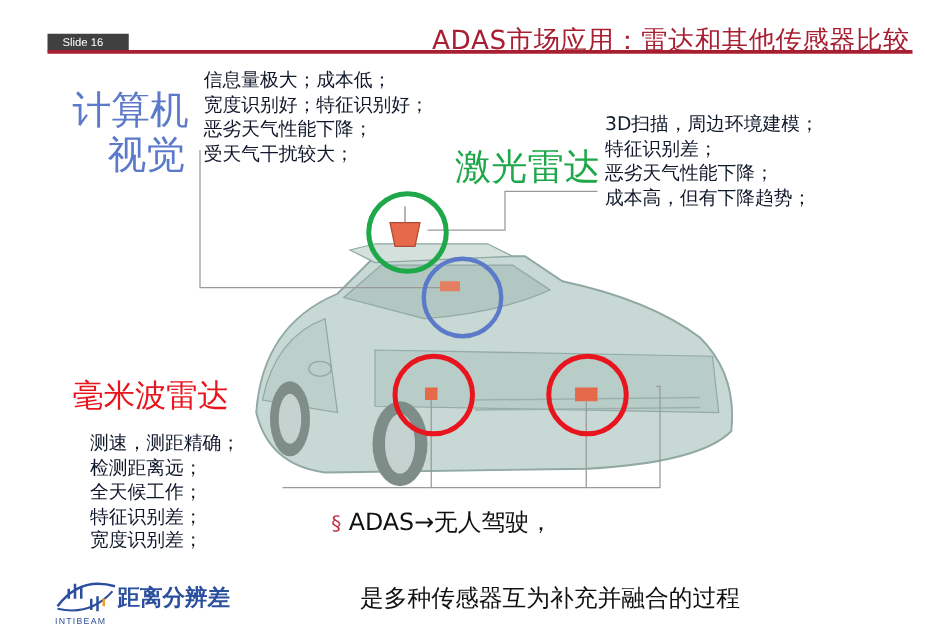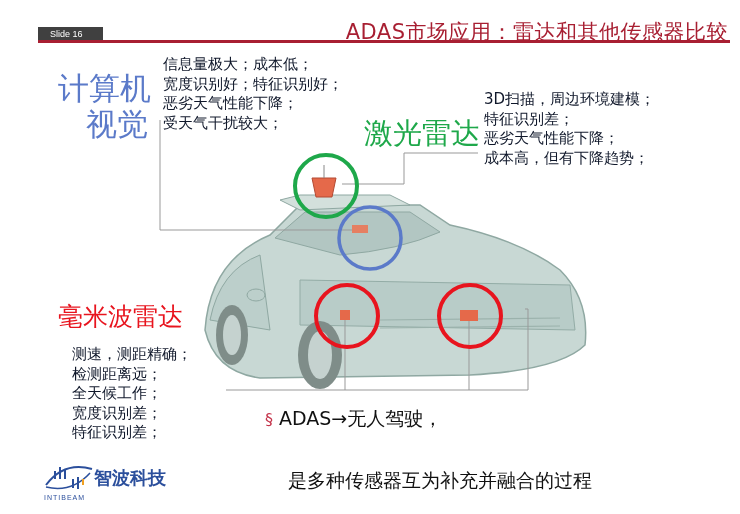--- a/index.html
+++ b/index.html
@@ -83,33 +83,33 @@
   <div>特征识别差；</div>
   <div>恶劣天气性能下降；</div>
   <div>成本高，但有下降趋势；</div>
 </div>
 
 <div class="label mmw-label">毫米波雷达</div>
 <div class="desc mmw-desc">
   <div>测速，测距精确；</div>
   <div>检测距离远；</div>
   <div>全天候工作；</div>
+  <div>特征识别差；</div>
   <div>宽度识别差；</div>
-  <div>特征识别差；</div>
 </div>
 
 <div class="bullet">
   <span class="mark">§</span><span>ADAS→无人驾驶，</span>
   <span class="l2">是多种传感器互为补充并融合的过程</span>
 </div>
 
 <svg class="logo" width="50" height="30">
   <path d="M2 22 Q20 -2 48 6" fill="none" stroke="#2b4f9c" stroke-width="2"></path>
   <path d="M2 24 Q28 30 46 10" fill="none" stroke="#2b4f9c" stroke-width="1.5"></path>
   <rect x="10" y="8" width="2" height="8" fill="#2b4f9c"></rect>
   <rect x="15" y="4" width="2" height="12" fill="#2b4f9c"></rect>
   <rect x="20" y="7" width="2" height="9" fill="#2b4f9c"></rect>
   <rect x="28" y="16" width="2" height="9" fill="#2b4f9c"></rect>
   <rect x="33" y="14" width="2" height="12" fill="#2b4f9c"></rect>
   <rect x="38" y="16" width="2" height="6" fill="#f0a020"></rect>
 </svg>
-<div class="logo-text">智波科技</div>
+<div class="logo-text">距离分辨差</div>
 <div class="logo-sub">INTIBEAM</div>
 
 </body></html>

